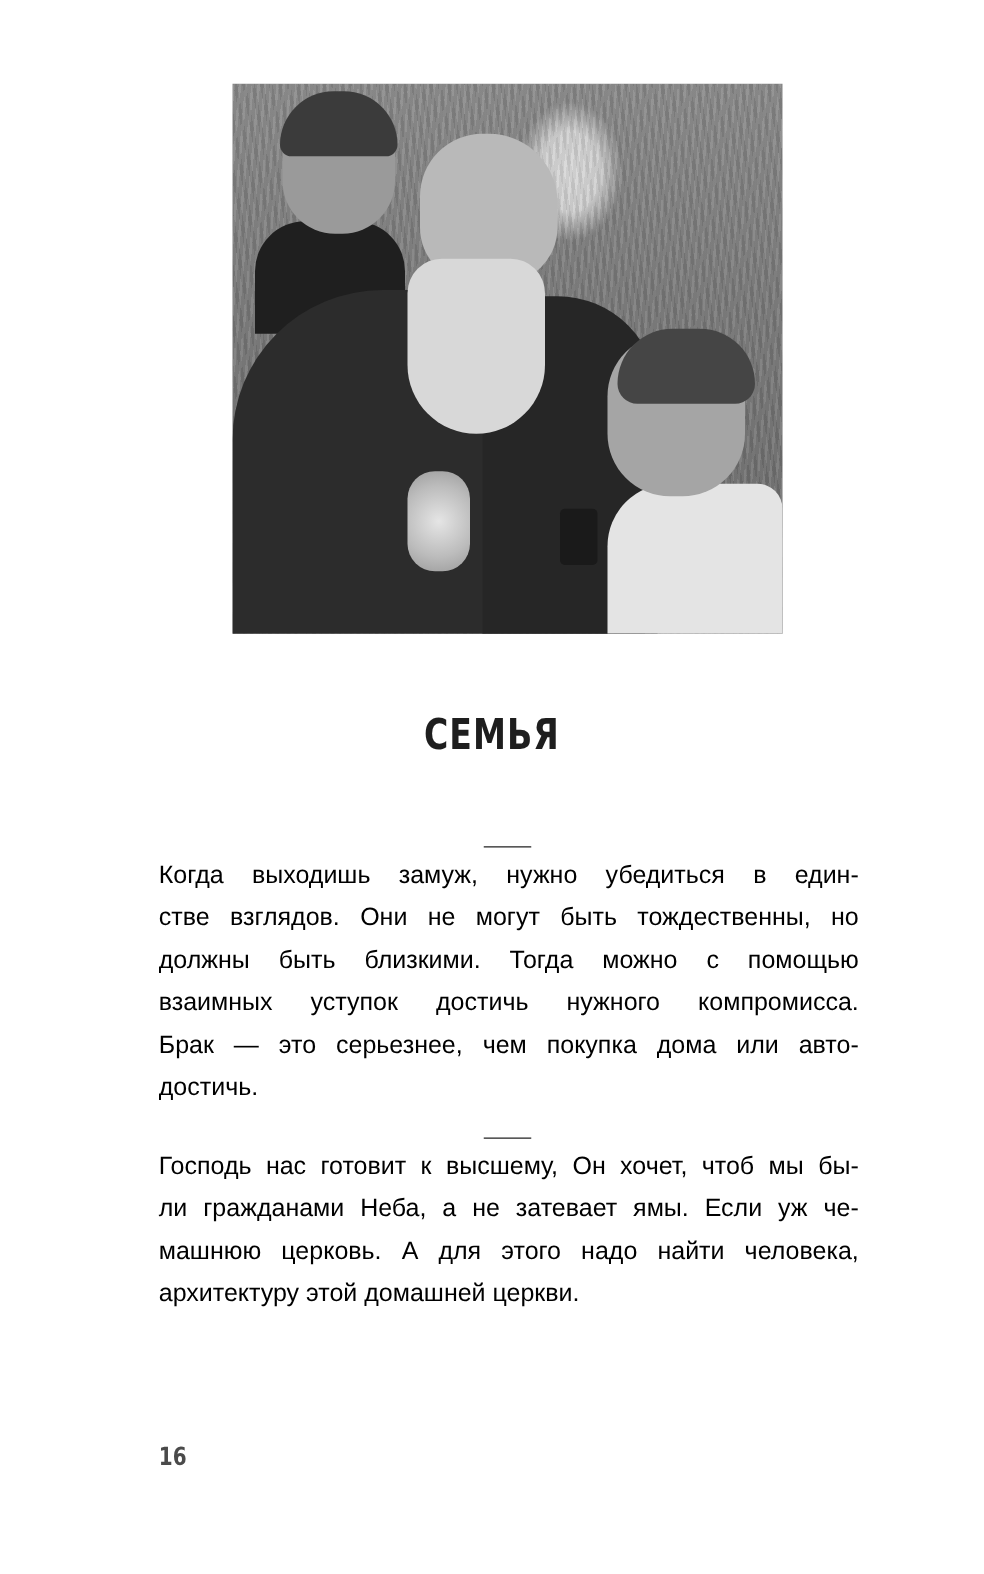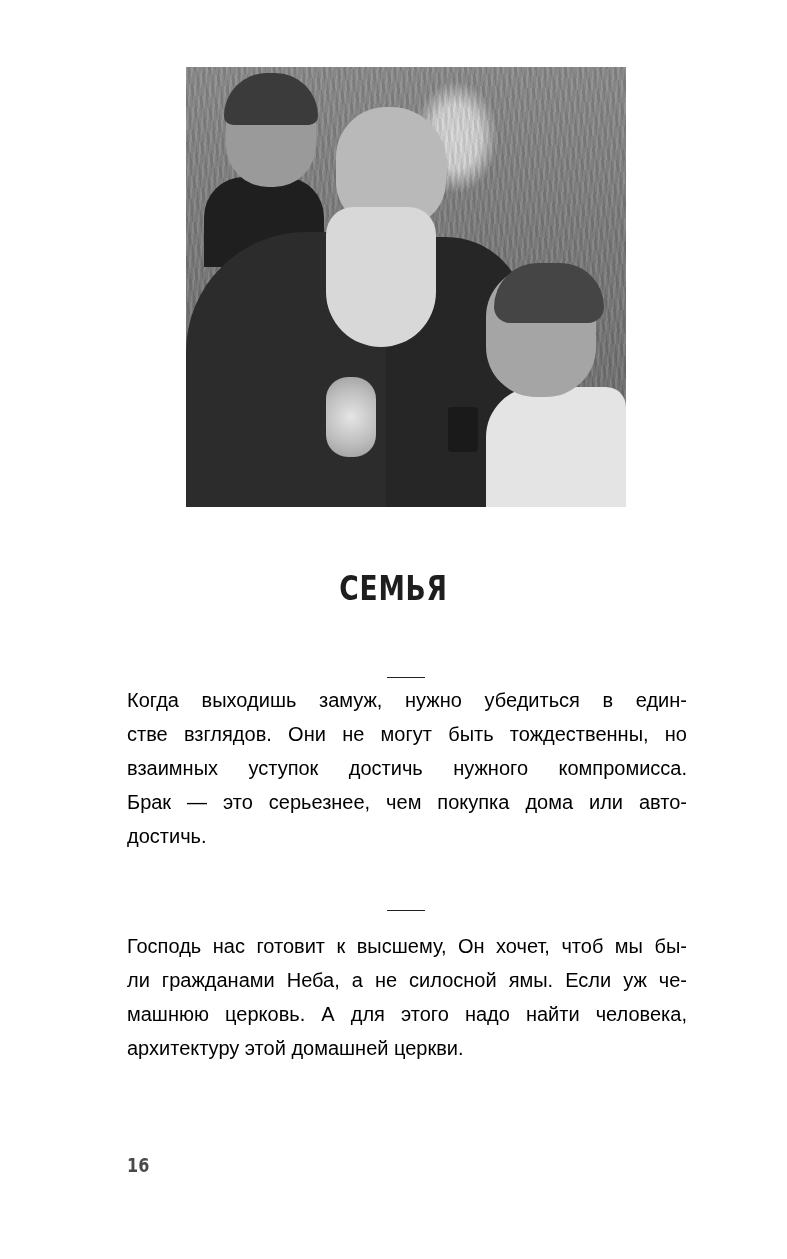--- a/index.html
+++ b/index.html
@@ -117,28 +117,29 @@
     <div class="boy2-hair"></div>
   </div>
 
   <div class="title">СЕМЬЯ</div>
 
   <div class="sep" style="top:677px;"></div>
 
   <div class="para" style="top:683px;">
     <span class="line">Когда выходишь замуж, нужно убедиться в един-</span>
     <span class="line">стве взглядов. Они не могут быть тождественны, но</span>
+    <span class="line">должны быть близкими. Тогда можно с помощью</span>
     <span class="line">взаимных уступок достичь нужного компромисса.</span>
     <span class="line">Брак — это серьезнее, чем покупка дома или авто-</span>
     <span class="line last">достичь.</span>
   </div>
 
   <div class="sep" style="top:910px;"></div>
 
-  <div class="para" style="top:916px;margin-top:13px;">
+  <div class="para" style="top:916px;">
     <span class="line">Господь нас готовит к высшему, Он хочет, чтоб мы бы-</span>
-    <span class="line">ли гражданами Неба, а не силосной ямы. Если уж че-</span>
+    <span class="line">ли гражданами Неба, а не затевает ямы. Если уж че-</span>
     <span class="line">машнюю церковь. А для этого надо найти человека,</span>
     <span class="line last">архитектуру этой домашней церкви.</span>
   </div>
 
   <div class="page-number">16</div>
 </div>
 
 </body></html>

